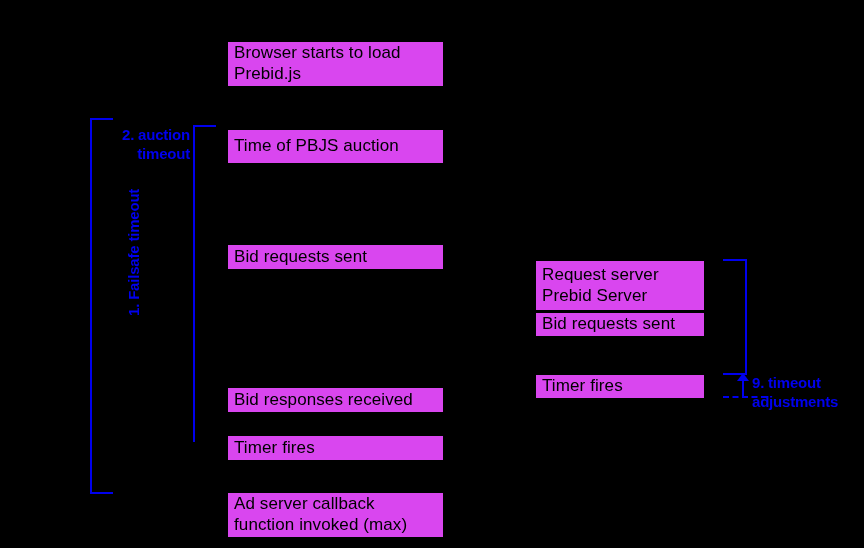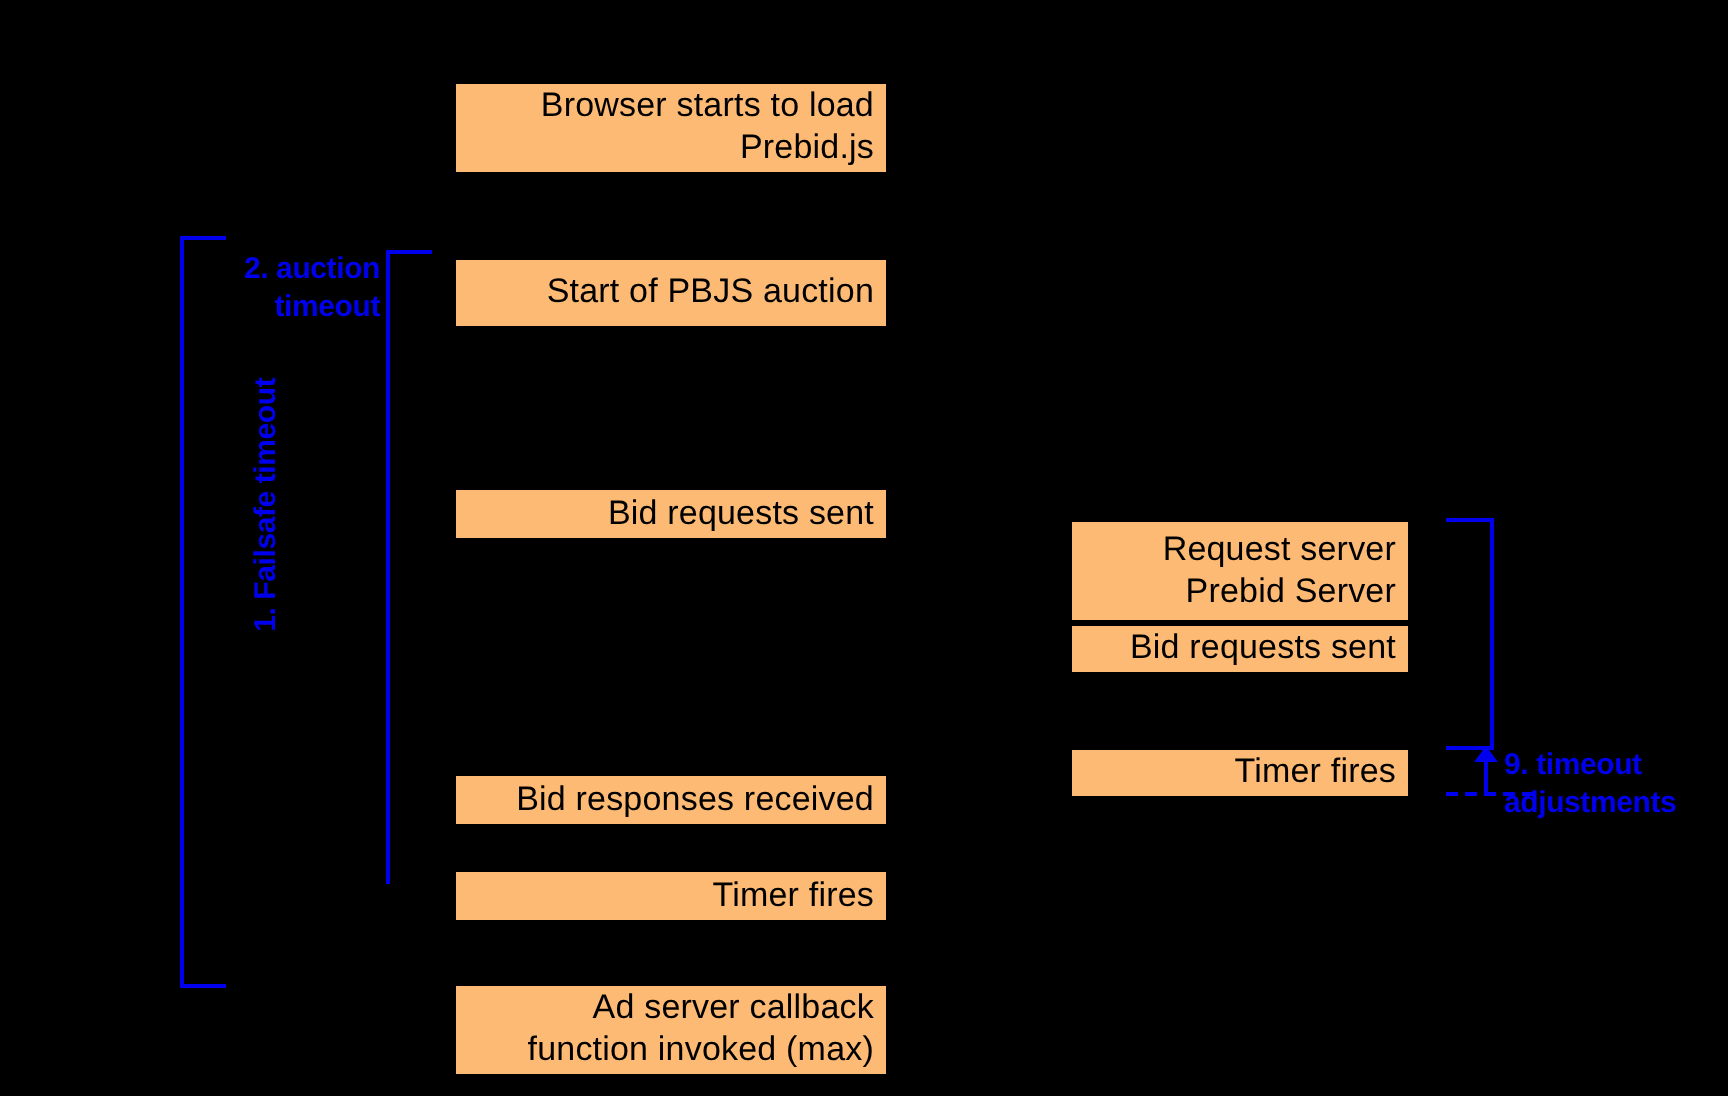--- a/index.html
+++ b/index.html
@@ -17,28 +17,28 @@
   #stage {
     position: absolute;
     left: 0; top: 0;
     width: 864px;
     height: 548px;
     background: #000000;
   }
   
   .box {
     position: absolute;
-    background: #fdba74;
+    background: #d946ef;
     color: #000000;
     border: 2px solid #000000;
     box-sizing: border-box;
     display: flex;
     align-items: center;
     justify-content: center;
-    text-align: right;
+    text-align: left;
     font-size: 17px;
     line-height: 1.22;
     letter-spacing: 0.1px;
     padding: 2px 6px;
   }
   .box .txt { display: block; width: 100%; }
 
   
   #box-browser-load { left: 226px; top: 40px;  width: 219px; height: 48px; }
   #box-auction-start{ left: 226px; top: 128px; width: 219px; height: 37px; }
@@ -135,21 +135,21 @@
 <body>
 
 <div id="stage">
 
   <div class="box" id="box-browser-load">
     <span class="txt">Browser starts to load
 Prebid.js</span>
   </div>
 
   <div class="box" id="box-auction-start">
-    <span class="txt">Start of PBJS auction</span>
+    <span class="txt">Time of PBJS auction</span>
   </div>
 
 
   <div class="box" id="box-bid-req-sent">
     <span class="txt">Bid requests sent</span>
   </div>
 
   <div class="box" id="box-bid-resp">
     <span class="txt">Bid responses received</span>
   </div>

